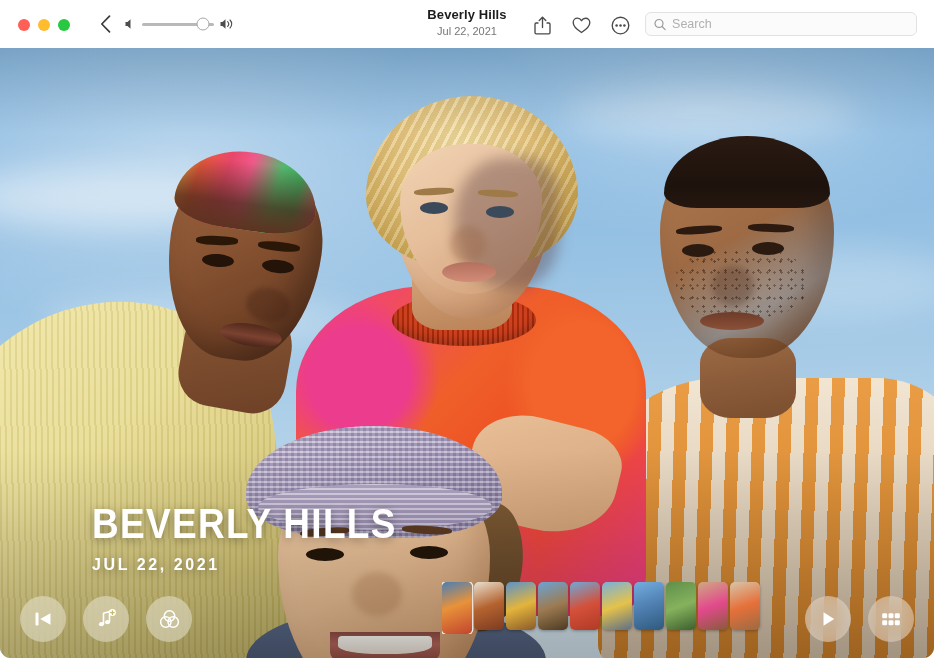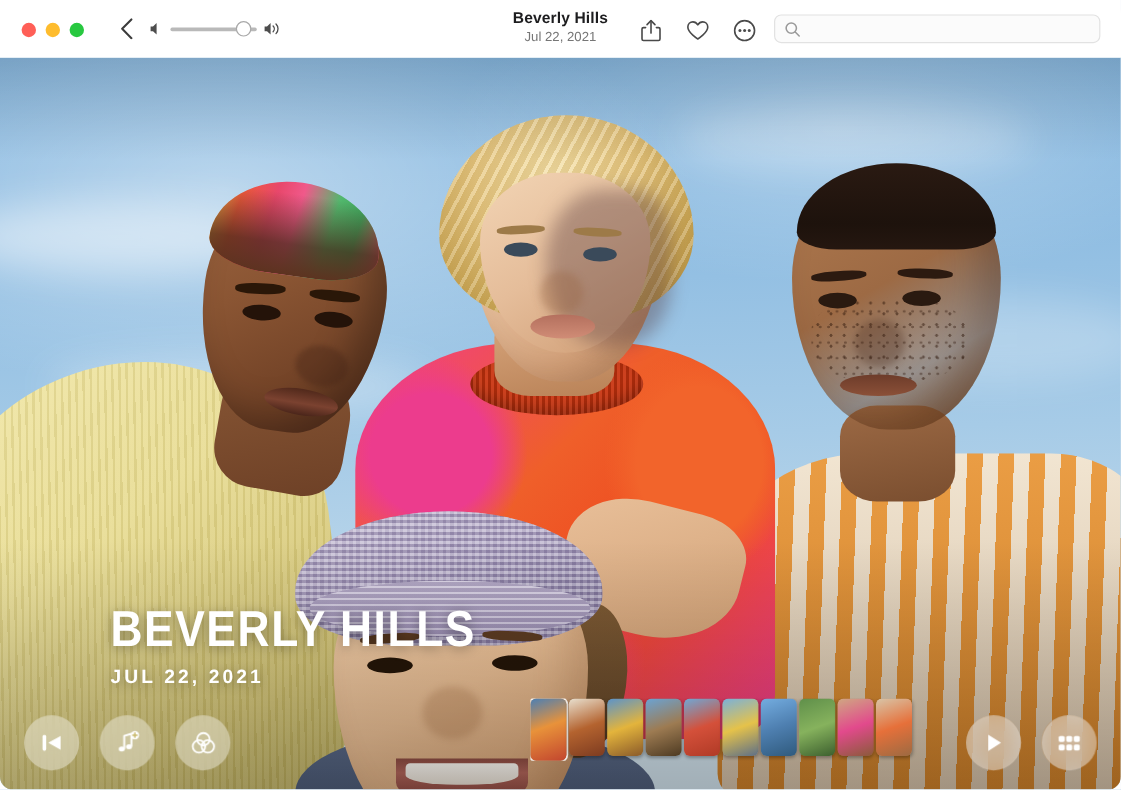--- a/index.html
+++ b/index.html
@@ -527,20 +527,21 @@
           <circle cx="13.4" cy="9.5" r="1.25" fill="#4a4a4a"></circle>
         </svg>
       </div>
     </div>
 
     <div class="search-box">
       <svg width="13" height="13" viewBox="0 0 13 13">
         <circle cx="5.4" cy="5.4" r="4.3" fill="none" stroke="#9a9a9a" stroke-width="1.3"></circle>
         <path d="M8.7 8.7 L12 12" stroke="#9a9a9a" stroke-width="1.3" stroke-linecap="round"></path>
       </svg>
+      <input class="search-input" type="text" value="" placeholder="Search" style="">
     </div>
   </div>
 
   <div class="canvas">
 
     <div class="sky"></div>
     <div class="cloud" style="left:-40px; top:120px; width:280px; height:60px;"></div>
     <div class="cloud" style="left:40px; top:250px; width:320px; height:48px; opacity:.7;"></div>
     <div class="cloud" style="left:560px; top:40px; width:300px; height:55px; opacity:.55;"></div>
     <div class="cloud" style="left:700px; top:200px; width:260px; height:70px; opacity:.5;"></div>

